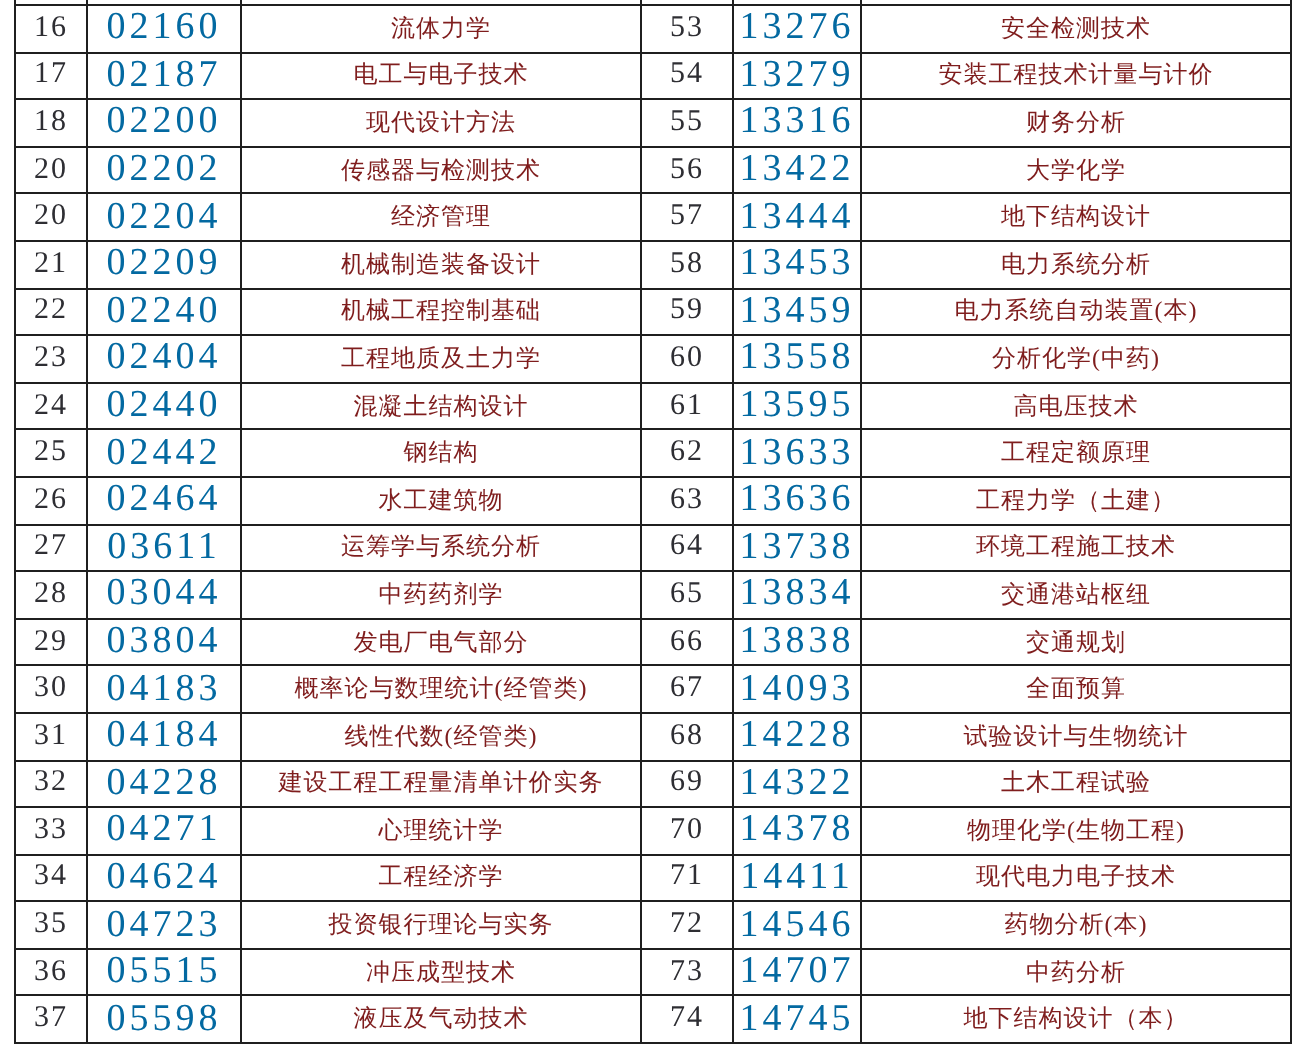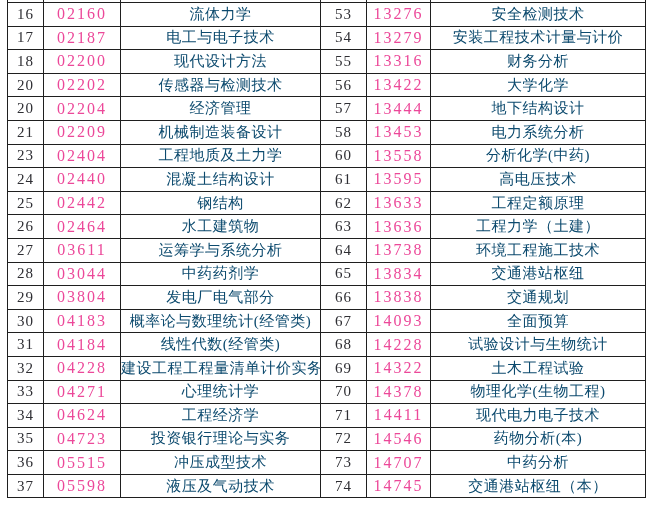--- a/index.html
+++ b/index.html
@@ -35,27 +35,27 @@
   tr.clipped-row td {
     height: 23px;
     border-top: none;
   }
   td.num {
     font-size: 15px;
     color: #2e2e33;
     letter-spacing: 1px;
   }
   td.code {
-    font-size: 16px;
-    color: #ec4899;
+    font-size: 19px;
+    color: #0369a1;
     letter-spacing: 2px;
   }
   td.name {
-    font-size: 15px;
-    color: #0c4a6e;
+    font-size: 12px;
+    color: #7f1d1d;
     letter-spacing: 0.5px;
   }
 </style>
 </head>
 <body>
 
 <div class="sheet">
   <table class="course-table">
     <colgroup>
       <col style="width:36px">
@@ -116,20 +116,28 @@
         </tr>
         <tr>
           <td class="num">21</td>
           <td class="code">02209</td>
           <td class="name">机械制造装备设计</td>
           <td class="num">58</td>
           <td class="code">13453</td>
           <td class="name">电力系统分析</td>
         </tr>
         <tr>
+          <td class="num">22</td>
+          <td class="code">02240</td>
+          <td class="name">机械工程控制基础</td>
+          <td class="num">59</td>
+          <td class="code">13459</td>
+          <td class="name">电力系统自动装置(本)</td>
+        </tr>
+        <tr>
           <td class="num">23</td>
           <td class="code">02404</td>
           <td class="name">工程地质及土力学</td>
           <td class="num">60</td>
           <td class="code">13558</td>
           <td class="name">分析化学(中药)</td>
         </tr>
         <tr>
           <td class="num">24</td>
           <td class="code">02440</td>
@@ -233,17 +241,17 @@
           <td class="num">73</td>
           <td class="code">14707</td>
           <td class="name">中药分析</td>
         </tr>
         <tr>
           <td class="num">37</td>
           <td class="code">05598</td>
           <td class="name">液压及气动技术</td>
           <td class="num">74</td>
           <td class="code">14745</td>
-          <td class="name">交通港站枢纽（本）</td>
+          <td class="name">地下结构设计（本）</td>
         </tr>
       </tbody>
   </table>
 </div>
 
 </body></html>

